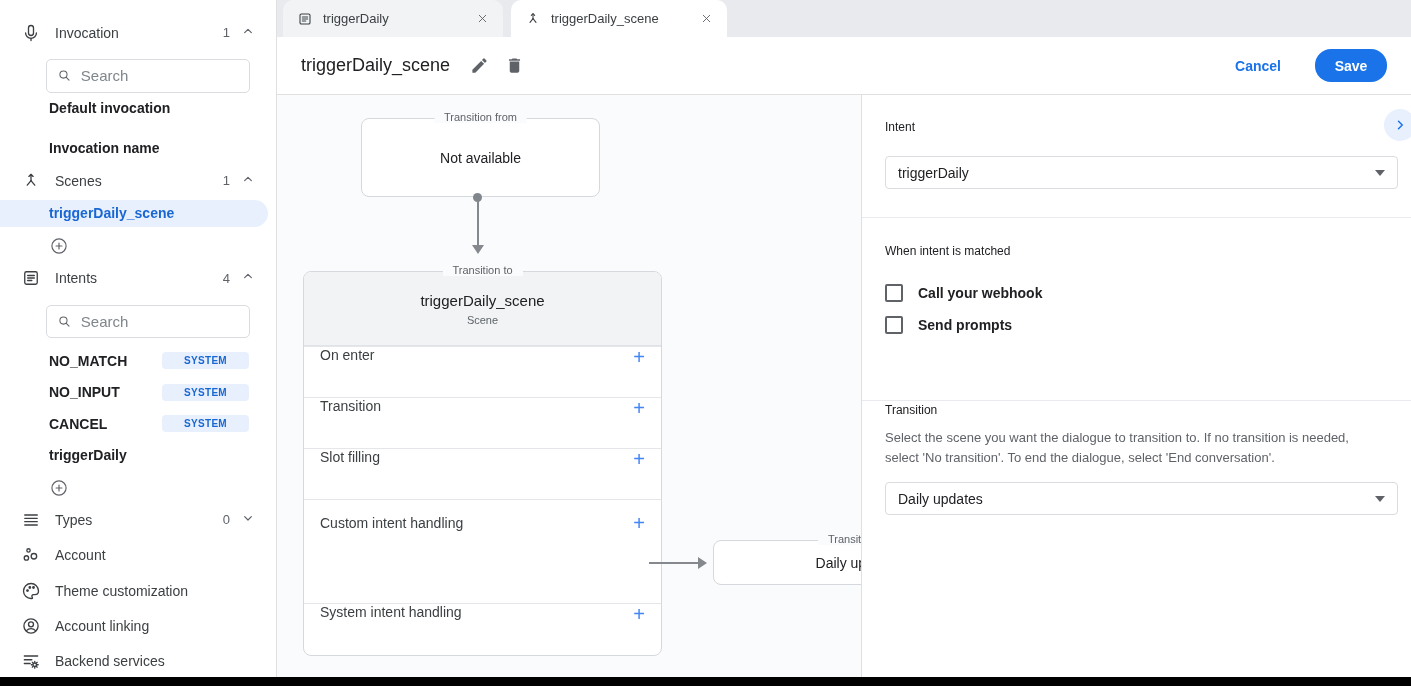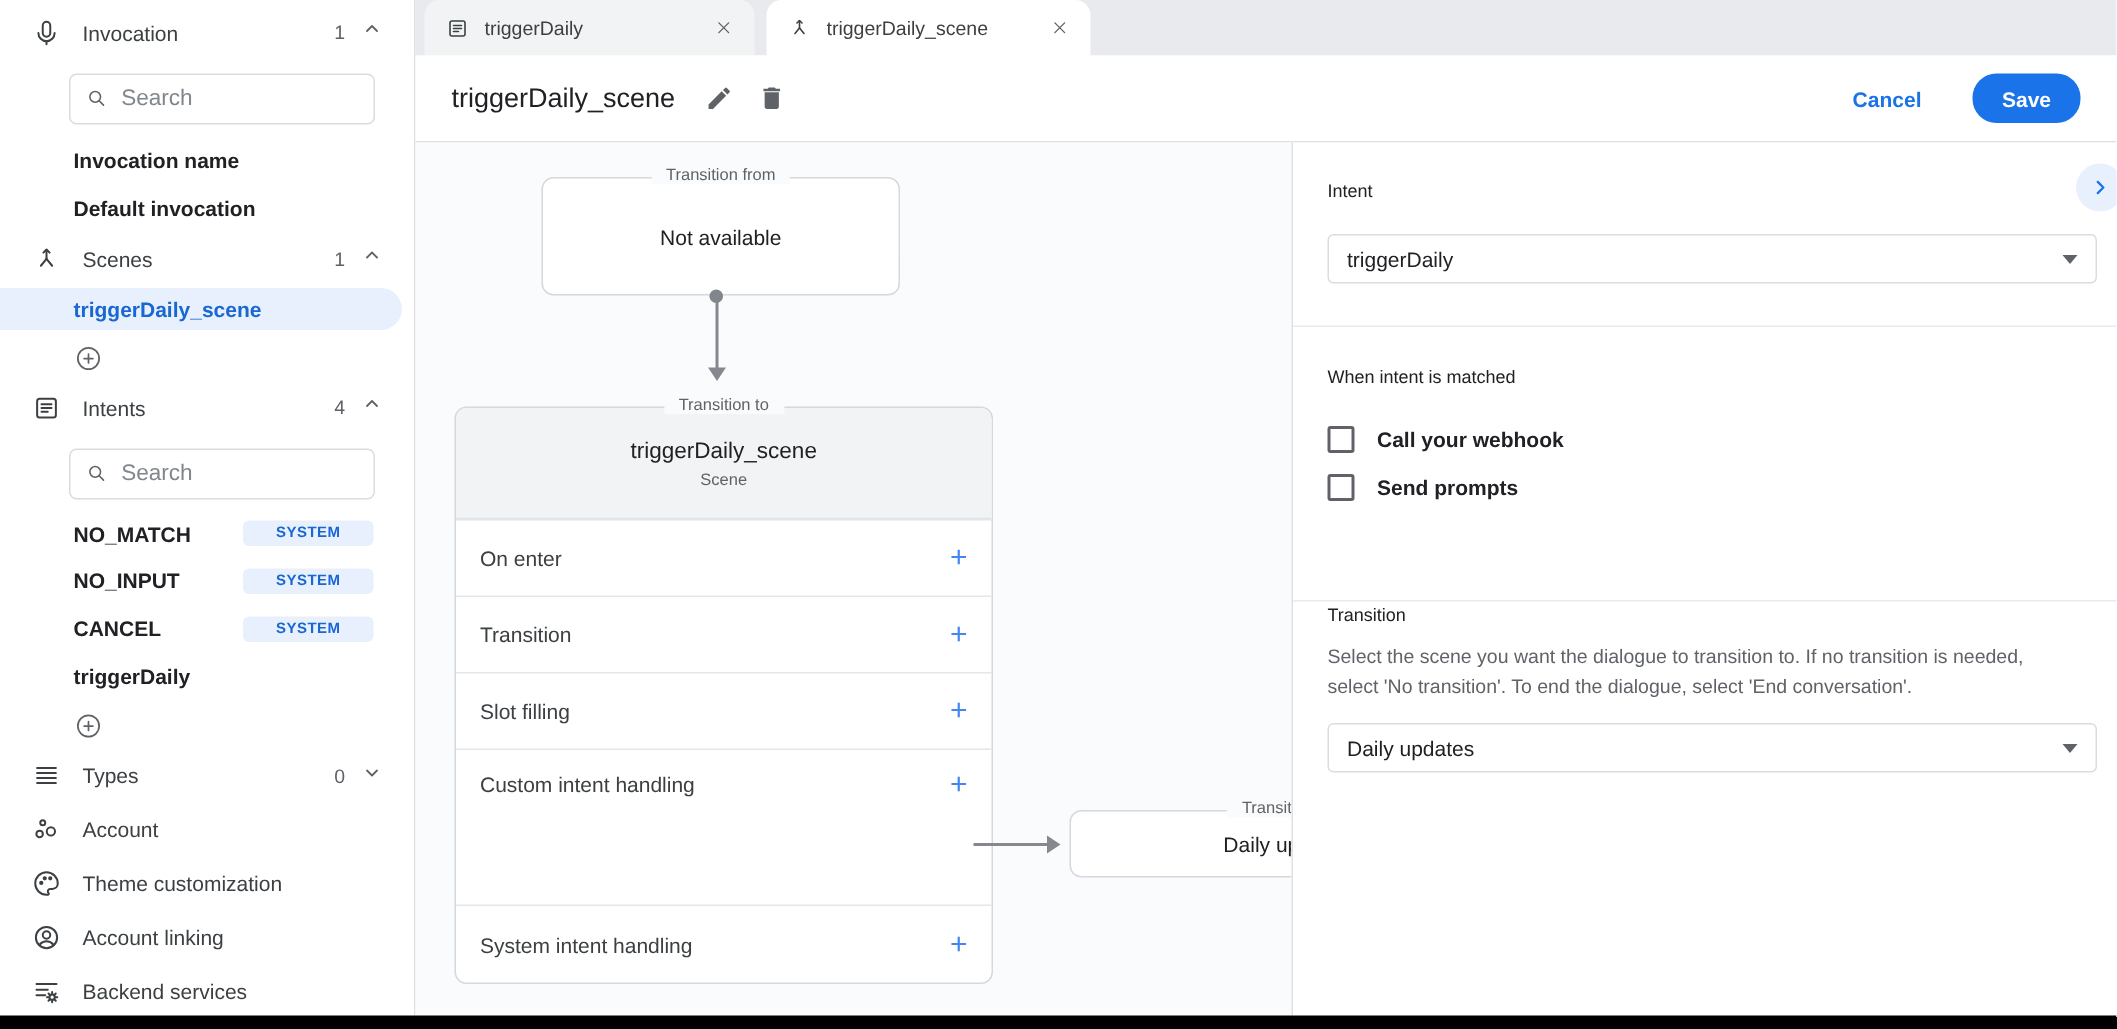--- a/index.html
+++ b/index.html
@@ -4,21 +4,21 @@
 <style>
   * { margin:0; padding:0; box-sizing:border-box; }
   html,body { width:1411px; height:686px; overflow:hidden; background:#fff;
     font-family:"Liberation Sans", sans-serif; color:#202124; }
   .app { position:relative; width:1411px; height:686px; display:flex; }
 
   
   .sidebar { width:277px; min-width:277px; height:677px; background:#fff;
     border-right:1px solid #e0e0e0; display:flex; flex-direction:column; }
   .sec-row { height:32px; display:flex; align-items:center; padding:0 20px; cursor:pointer; }
-  .sec-row.first { height:44px; }
+  .sec-row.first { height:44px;margin-top:11px; }
   .sec-ic { width:22px; height:22px; display:flex; align-items:center; justify-content:center; }
   .sec-ic svg { width:20px; height:20px; fill:none; stroke:#3c4043; stroke-width:1.6;
     stroke-linecap:round; stroke-linejoin:round; }
   .sec-label { margin-left:13px; font-size:14px; color:#3c4043; flex:1; }
   .sec-count { font-size:13px; color:#5f6368; margin-right:10px; }
   .chev svg { width:16px; height:16px; fill:none; stroke:#5f6368; stroke-width:1.8;
     stroke-linecap:round; stroke-linejoin:round; }
   .searchbox { margin:5px 26px 0 46px; height:34px; border:1px solid #dadce0; border-radius:5px;
     display:flex; align-items:center; padding:0 10px; background:#fff; }
   .searchbox svg { width:17px; height:17px; fill:none; stroke:#5f6368; stroke-width:1.7;
@@ -71,21 +71,21 @@
   .from-node { left:84px; top:23px; width:239px; height:79px; }
   .from-body { width:100%; height:100%; display:flex; align-items:center; justify-content:center;
     font-size:14px; color:#202124; }
 
   .scene-node { left:26px; top:176px; width:359px; }
   .scene-head { height:74px; background:#f1f3f4; border-radius:7px 7px 0 0;
     border-bottom:1px solid #e0e3e7; display:flex; flex-direction:column; align-items:center;
     justify-content:center; }
   .scene-title { font-size:15px; color:#202124; }
   .scene-sub { font-size:11px; color:#5f6368; margin-top:5px; }
-  .srow { height:51px; display:flex; align-items:center; padding:0 16px; border-top:1px solid #e4e6e9; cursor:pointer; }
+  .srow { height:51px; display:flex; align-items:flex-start; padding:0 16px; border-top:1px solid #e4e6e9; cursor:pointer; }
   .srow:first-of-type { border-top:none; }
   .srow-label { flex:1; font-size:14px; color:#3c4043; }
   .plus { color:#4285f4; font-size:20px; font-weight:normal; line-height:1; cursor:pointer; }
   .srow.custom { height:104px; flex-direction:column; align-items:stretch; padding:0; }
   .srow-top { height:45px; display:flex; align-items:center; padding:0 16px; }
   .chip { position:relative; margin:0 14px; height:45px; background:#e8f0fe; border:1px solid #4285f4;
     border-radius:6px; display:flex; align-items:center; padding-left:24px; font-size:13px;
     color:#3c4043; cursor:pointer; }
   .chip-dot { position:absolute; right:-5px; top:50%; margin-top:-4.5px; width:9px; height:9px;
     border-radius:50%; background:#80868b; }
@@ -148,25 +148,25 @@
     </div>
 
     <div class="searchbox">
       <svg viewBox="0 0 24 24">
           <circle cx="10.5" cy="10.5" r="5.8"></circle>
           <path d="M15 15l4.5 4.5"></path>
         </svg>
       <input type="text" placeholder="Search" style="">
     </div>
 
+    <div class="side-item">
+      <span>Default invocation</span>
+    </div>
     <div class="side-item mt8">
       <span>Invocation name</span>
-    </div>
-    <div class="side-item">
-      <span>Default invocation</span>
     </div>
 
     <div class="sec-row mt2">
       <span class="sec-ic">
         <svg viewBox="0 0 24 24">
             <path d="M12 4.5v7"></path>
             <path d="M9.5 6.5L12 4l2.5 2.5"></path>
             <path d="M12 11.5l-4.5 5.5"></path>
             <path d="M12 11.5l4.5 5.5"></path>
           </svg>

